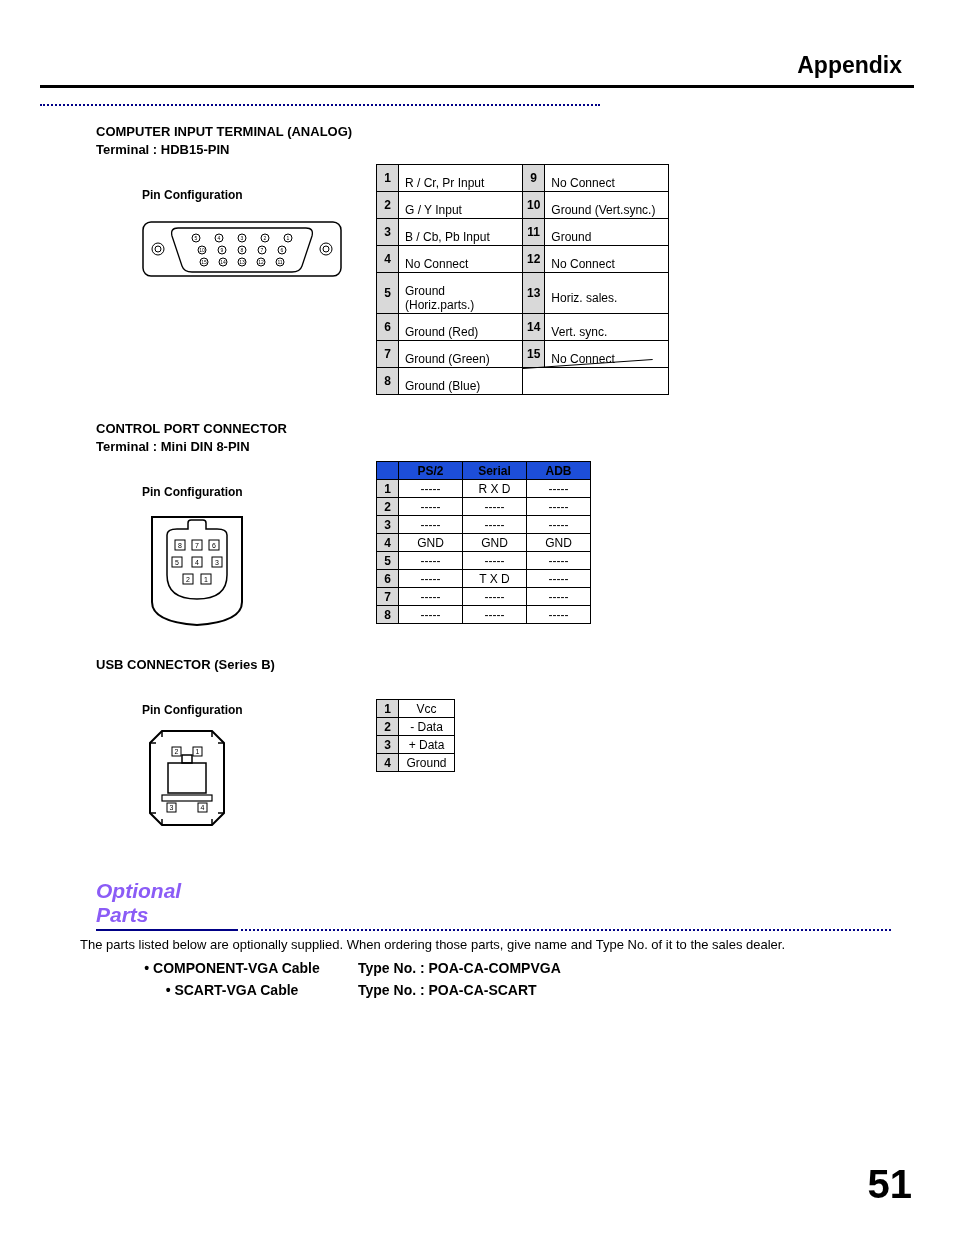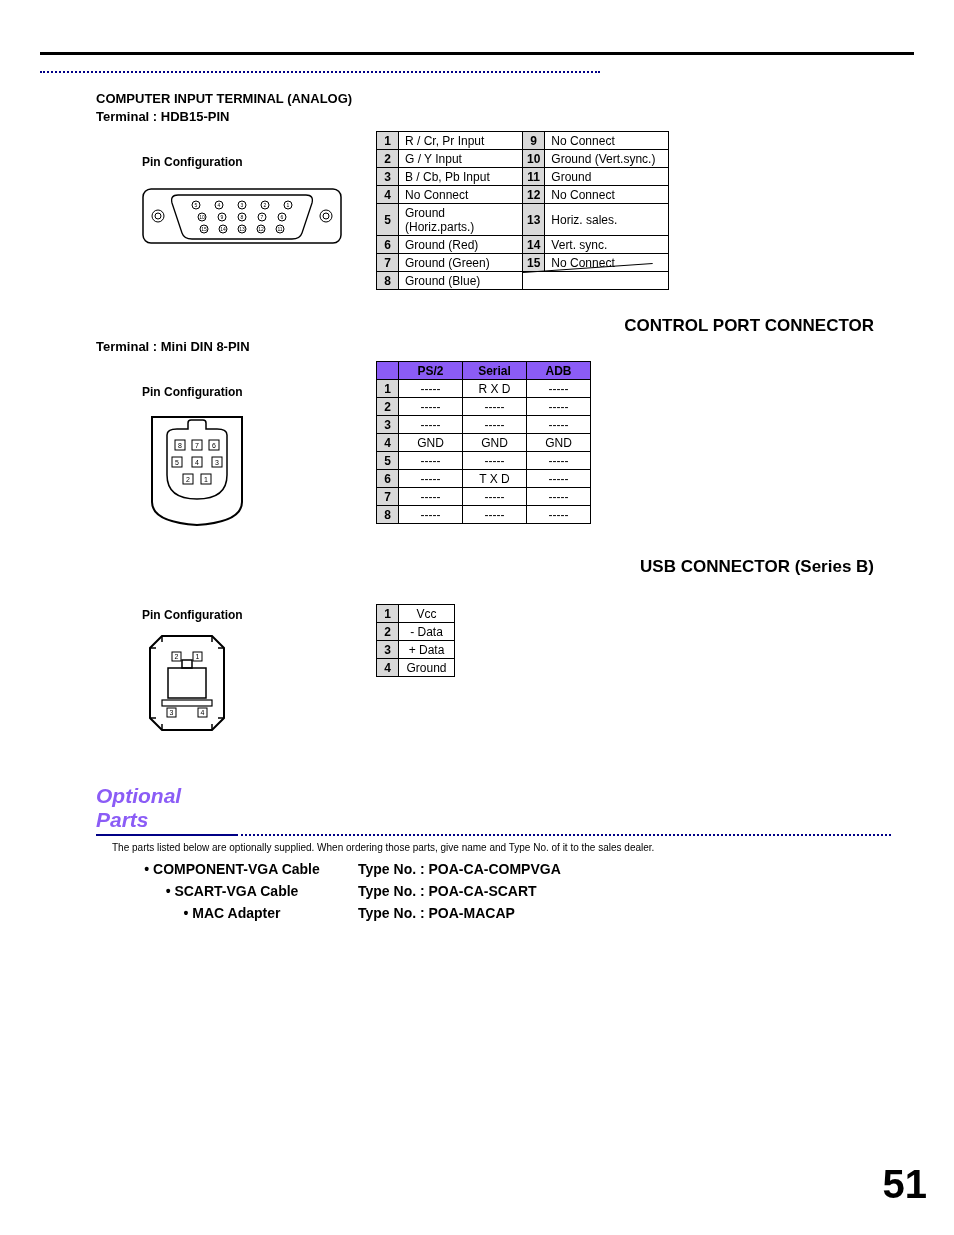--- a/index.html
+++ b/index.html
@@ -61,25 +61,24 @@
     margin-left: 56px;
     margin-right: 40px;
   }
   .subhead {
     font-size: 13px;
     font-weight: bold;
     margin-top: 18px;
     margin-bottom: 3px;
   }
   .subhead2 {
-    font-size: 17px;
+    font-size: 13px;
     font-weight: bold;
     margin-top: 26px;
     margin-bottom: 3px;
-    text-align: right;
   }
   .pin-config-label {
     font-size: 12px;
     font-weight: bold;
     margin-left: 46px;
     margin-top: 28px;
   }
   .row { display: flex; align-items: flex-start; }
   .diagram-col { width: 280px; flex-shrink: 0; }
   .table-col { flex-grow: 1; }
@@ -87,21 +86,21 @@
   .din-svg { margin-left: 46px; margin-top: 8px; }
   .usb-svg { margin-left: 46px; margin-top: 6px; }
 
   table.pins {
     border-collapse: collapse;
     margin-top: 2px;
   }
   table.pins td, table.pins th {
     border: 1px solid #000;
     font-size: 12px;
-    padding: 2px 6px 1px 6px;
+    padding: 11px 6px 1px 6px;
     text-align: left;
     font-weight: normal;
     vertical-align: middle;
     height: 18px;
   }
   table.pins td.num {
     background: #d9d9d9;
     text-align: center;
     font-weight: bold;
     width: 22px;
@@ -125,64 +124,65 @@
     margin-top: 2px;
   }
   table.din th, table.din td {
     border: 1px solid #000;
     font-size: 12px;
     text-align: center;
     padding: 1px 4px;
     height: 18px;
     width: 64px;
   }
-  table.din th { background: #8b5cf6; font-weight: bold; }
+  table.din th { background: #1d4ed8; font-weight: bold; }
   table.din td.pin { background: #d9d9d9; font-weight: bold; width: 22px; }
 
   table.usb {
     border-collapse: collapse;
     margin-top: 2px;
   }
   table.usb td {
     border: 1px solid #000;
     font-size: 12px;
     text-align: center;
     padding: 1px 4px;
     height: 18px;
     width: 56px;
   }
   table.usb td.pin { background: #d9d9d9; font-weight: bold; width: 22px; }
 
   .opt-intro {
-    font-size: 10px;
+    font-size: 13px;
     margin-top: 6px;
-    margin-left: 72px;
+    margin-left: 40px;
     margin-right: 40px;
   }
   .opt-list {
     margin-left: 66px;
     margin-top: 8px;
     font-size: 14px;
   }
   .opt-row { display: flex; margin-bottom: 6px; text-align: center; }
   .opt-name { width: 252px; font-weight: bold; }
   .opt-type { font-weight: bold; }
 
   .page-number {
     position: absolute;
-    right: 27px;
+    right: 42px;
     bottom: 28px;
     font-size: 40px;
     font-weight: bold;
   }
 </style>
 </head>
 <body>
 
 <div class="page">
+  <div class="header-title">Appendix</div>
   <hr class="header-rule">
 
   <div>
     <span class="dots" style="width:560px"></span>
   </div>
 
   <div class="content">
     <div class="subhead">COMPUTER INPUT TERMINAL (ANALOG)</div>
     <div class="subhead" style="margin-top:3px">Terminal : HDB15-PIN</div>
 
@@ -432,20 +432,16 @@
   <div class="opt-intro">The parts listed below are optionally supplied.  When ordering those parts, give name and Type No. of it to the sales dealer.</div>
   <div class="opt-list">
     <div class="opt-row">
         <div class="opt-name">• <span>COMPONENT-VGA Cable</span></div>
         <div class="opt-type">Type No.  :  POA-CA-COMPVGA</div>
       </div>
     <div class="opt-row">
         <div class="opt-name">• <span>SCART-VGA Cable</span></div>
         <div class="opt-type">Type No.  :  POA-CA-SCART</div>
       </div>
-    <div class="opt-row">
-        <div class="opt-name">• <span>MAC Adapter</span></div>
-        <div class="opt-type">Type No.  :  POA-MACAP</div>
-      </div>
   </div>
 
   <div class="page-number">51</div>
 </div>
 
 </body></html>

